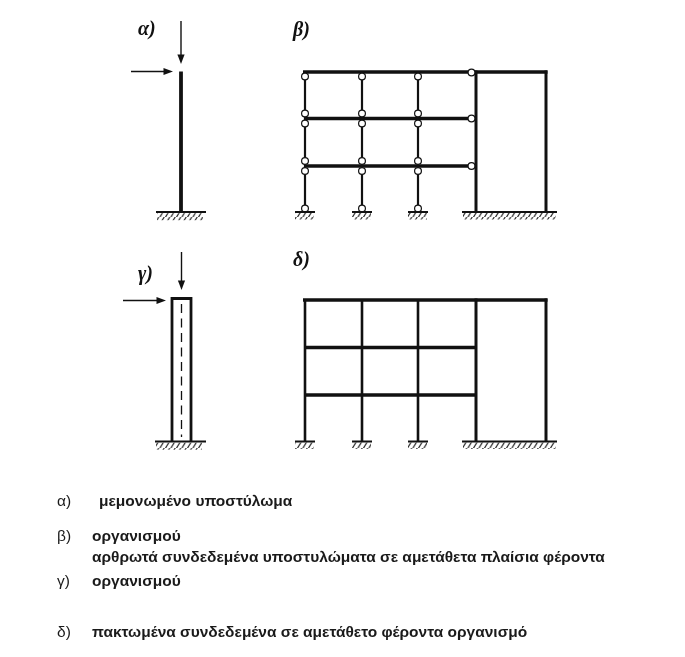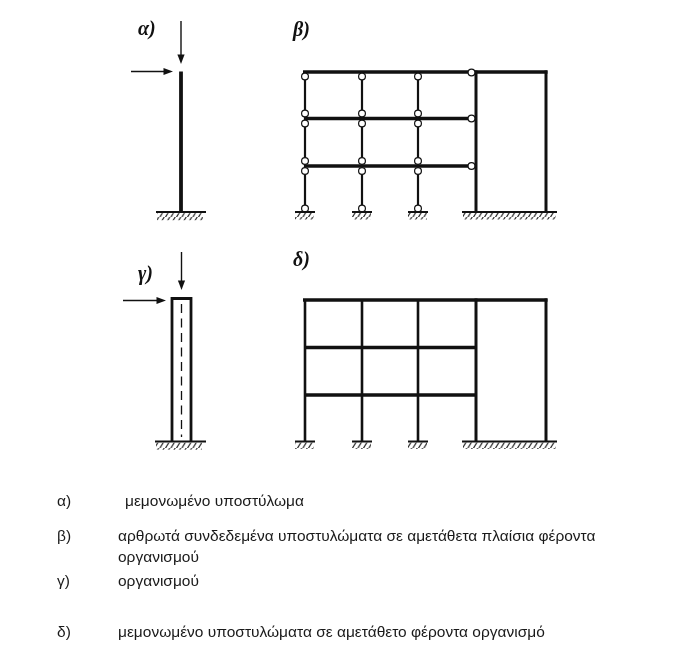--- a/index.html
+++ b/index.html
@@ -22,21 +22,21 @@
   .legend{position:absolute;left:0;top:0;width:685px;height:657px;}
   .legend-row{
     position:absolute;
     left:57px;
     width:560px;
     font-size:15.5px;
     line-height:21px;
     color:#1a1a1a;
   }
   .legend-row .lbl{position:absolute;left:0;top:0;}
-  .legend-row .txt{margin-left:61px;}
+  .legend-row .txt{margin-left:35px;font-weight:bold;}
   .legend-row .txt .indent{padding-left:7px;}
   .legend-row .txt .spread{word-spacing:15px;}
   .line:empty{display:none;}
 </style>
 </head>
 <body>
 
 <div class="page">
 
   <svg class="diagrams" width="685" height="470" viewBox="0 0 685 470" xmlns="http://www.w3.org/2000/svg">
@@ -163,33 +163,33 @@
     <div class="legend-row" style="top:490px">
       <span class="lbl">α)</span>
       <div class="txt">
         <div class="line indent">μεμονωμένο υποστύλωμα</div>
       </div>
     </div>
 
     <div class="legend-row" style="top:525px">
       <span class="lbl">β)</span>
       <div class="txt">
+        <div class="line">οργανισμού</div>
         <div class="line">αρθρωτά συνδεδεμένα υποστυλώματα σε αμετάθετα πλαίσια φέροντα</div>
-        <div class="line">οργανισμού</div>
       </div>
     </div>
 
     <div class="legend-row" style="top:570px">
       <span class="lbl">γ)</span>
       <div class="txt">
         <div class="line">οργανισμού</div>
       </div>
     </div>
 
     <div class="legend-row" style="top:621px">
       <span class="lbl">δ)</span>
       <div class="txt">
-        <div class="line">μεμονωμένο υποστυλώματα σε αμετάθετο φέροντα οργανισμό</div>
+        <div class="line">πακτωμένα συνδεδεμένα σε αμετάθετο φέροντα οργανισμό</div>
       </div>
     </div>
 
   </div>
 </div>
 
 </body></html>

